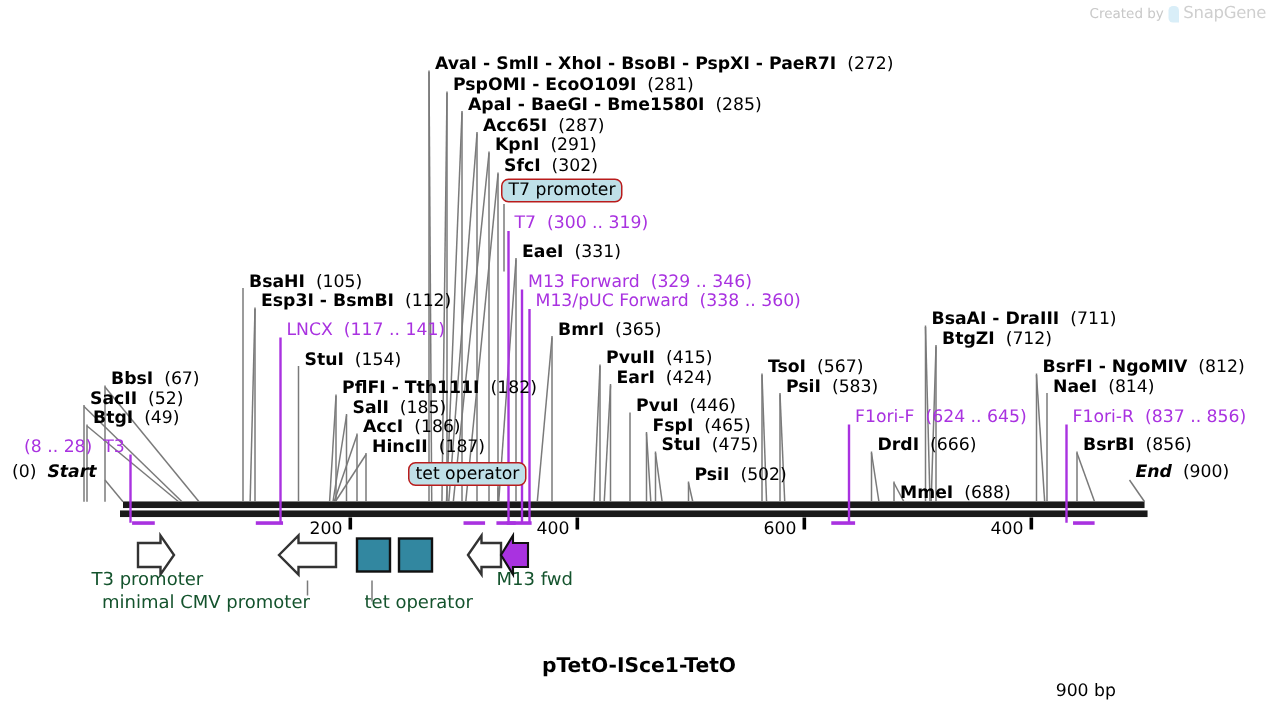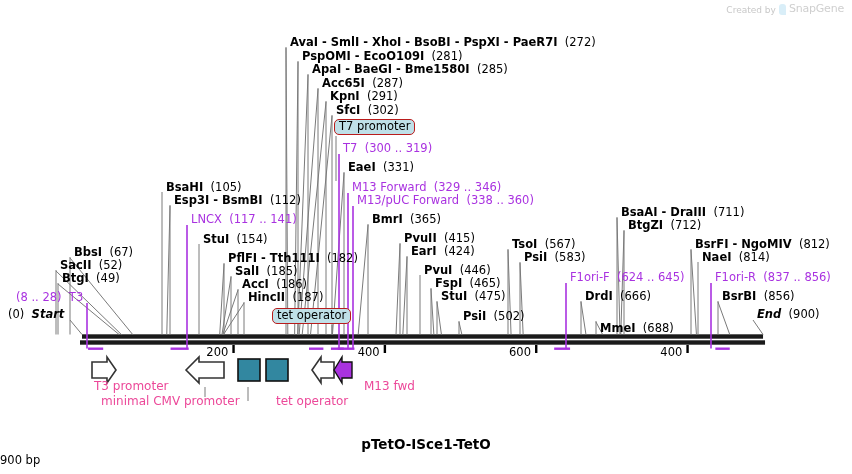--- a/index.html
+++ b/index.html
@@ -54,21 +54,21 @@
     position: absolute;
     width: 852px;
     text-align: center;
     font-weight: bold;
     font-size: 13.5px;
     color: #000000;
   }
   .subtitle {
     position: absolute;
     width: 744px;
-    text-align: left;
+    text-align: right;
     font-size: 11.5px;
     color: #000000;
   }
   .brand {
     position: absolute;
     right: 8px;
     top: 2px;
     font-size: 9px;
     color: #c8c8c8;
     display: flex;
@@ -83,23 +83,22 @@
     border-radius: 3px 3px 0 3px;
   }
   .brand .bname {
     font-size: 11px;
     color: #cfcfcf;
     letter-spacing: -0.2px;
   }
   .ftlabel {
     position: absolute;
     font-size: 12px;
-    color: #ec4899;
+    color: #14532d;
     white-space: nowrap;
-    margin-left: 33px;
   }
   svg { display: block; }
 </style>
 </head>
 <body>
 
 <div id="brand" class="brand">
   <span>Created by</span>
   <span class="bmark"></span>
   <span class="bname">SnapGene</span>

